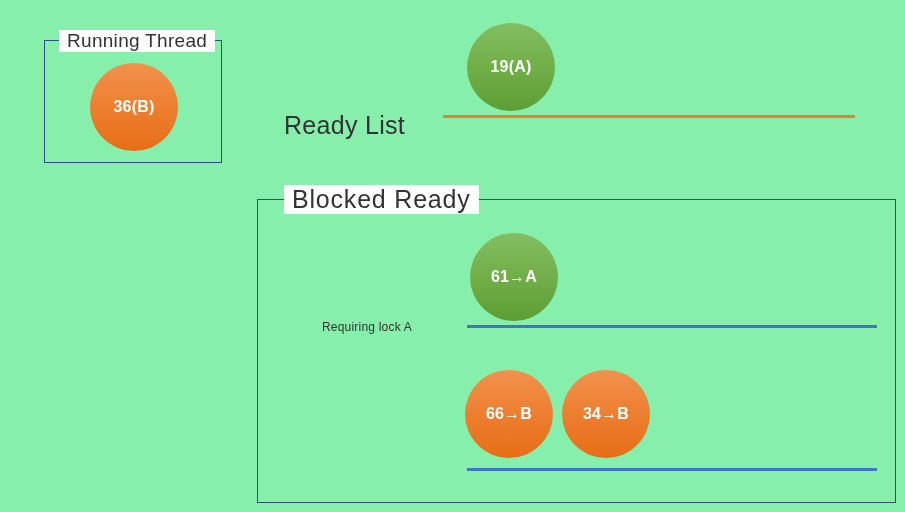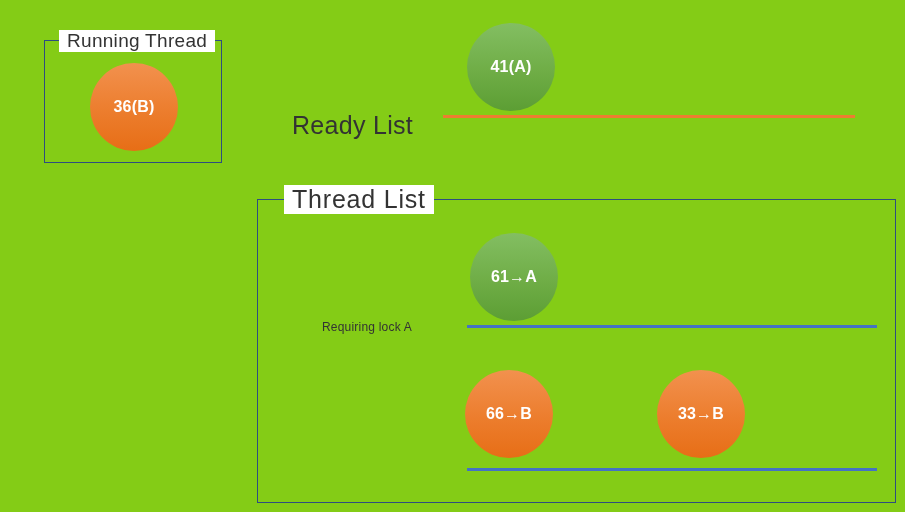--- a/index.html
+++ b/index.html
@@ -1,21 +1,21 @@
 <!DOCTYPE html>
 <html><head>
 <meta charset="utf-8">
 <style>
   html, body { margin: 0; padding: 0; background: #ffffff; }
   body {
     width: 905px; height: 512px;
     font-family: "Liberation Sans", sans-serif;
     color: #3a3a3a;
   }
-  .stage { position: relative; width: 905px; height: 512px; overflow: hidden; background: #84cc16; }
+  .stage { position: relative; width: 905px; height: 512px; overflow: hidden; background: #86efac; }
 
   .frame {
     position: absolute;
     border: 1.5px solid #2e4d80;
     background: transparent;
   }
   .frame-label {
     position: absolute;
     background: #ffffff;
     padding: 0 8px;
@@ -57,37 +57,37 @@
 <body>
 
 <div class="stage">
 
   <div class="frame" style="left:44px; top:40px; width:176px; height:121px;">
     <div class="frame-label small" style="left:14px; top:-11px;">Running Thread</div>
   </div>
 
   <div class="circle orange" style="left:90px; top:63px;">36(B)</div>
 
-  <div class="lane-title" style="left:292px; top:111px;">Ready List</div>
+  <div class="lane-title" style="left:284px; top:111px;">Ready List</div>
 
-  <div class="circle green" style="left:467px; top:23px;">41(A)</div>
+  <div class="circle green" style="left:467px; top:23px;">19(A)</div>
 
   <div class="hline orange" style="left:443px; top:115px; width:412px;"></div>
 
   <div class="frame" style="left:257px; top:199px; width:637px; height:302px;">
-    <div class="frame-label large" style="left:26px; top:-15px;">Thread List</div>
+    <div class="frame-label large" style="left:26px; top:-15px;">Blocked Ready</div>
   </div>
 
   <div class="circle green" style="left:470px; top:233px;">61→A</div>
 
   <div class="queue-label" style="left:322px; top:317px;">Requiring lock A</div>
 
   <div class="hline blue" style="left:467px; top:325px; width:410px;"></div>
 
   <div class="circle orange" style="left:465px; top:370px;">66→B</div>
 
+  <div class="circle orange" style="left:562px; top:370px;">34→B</div>
 
-  <div class="circle orange" style="left:657px; top:370px;">33→B</div>
 
 
   <div class="hline blue" style="left:467px; top:468px; width:410px;"></div>
 
 </div>
 
 </body></html>

